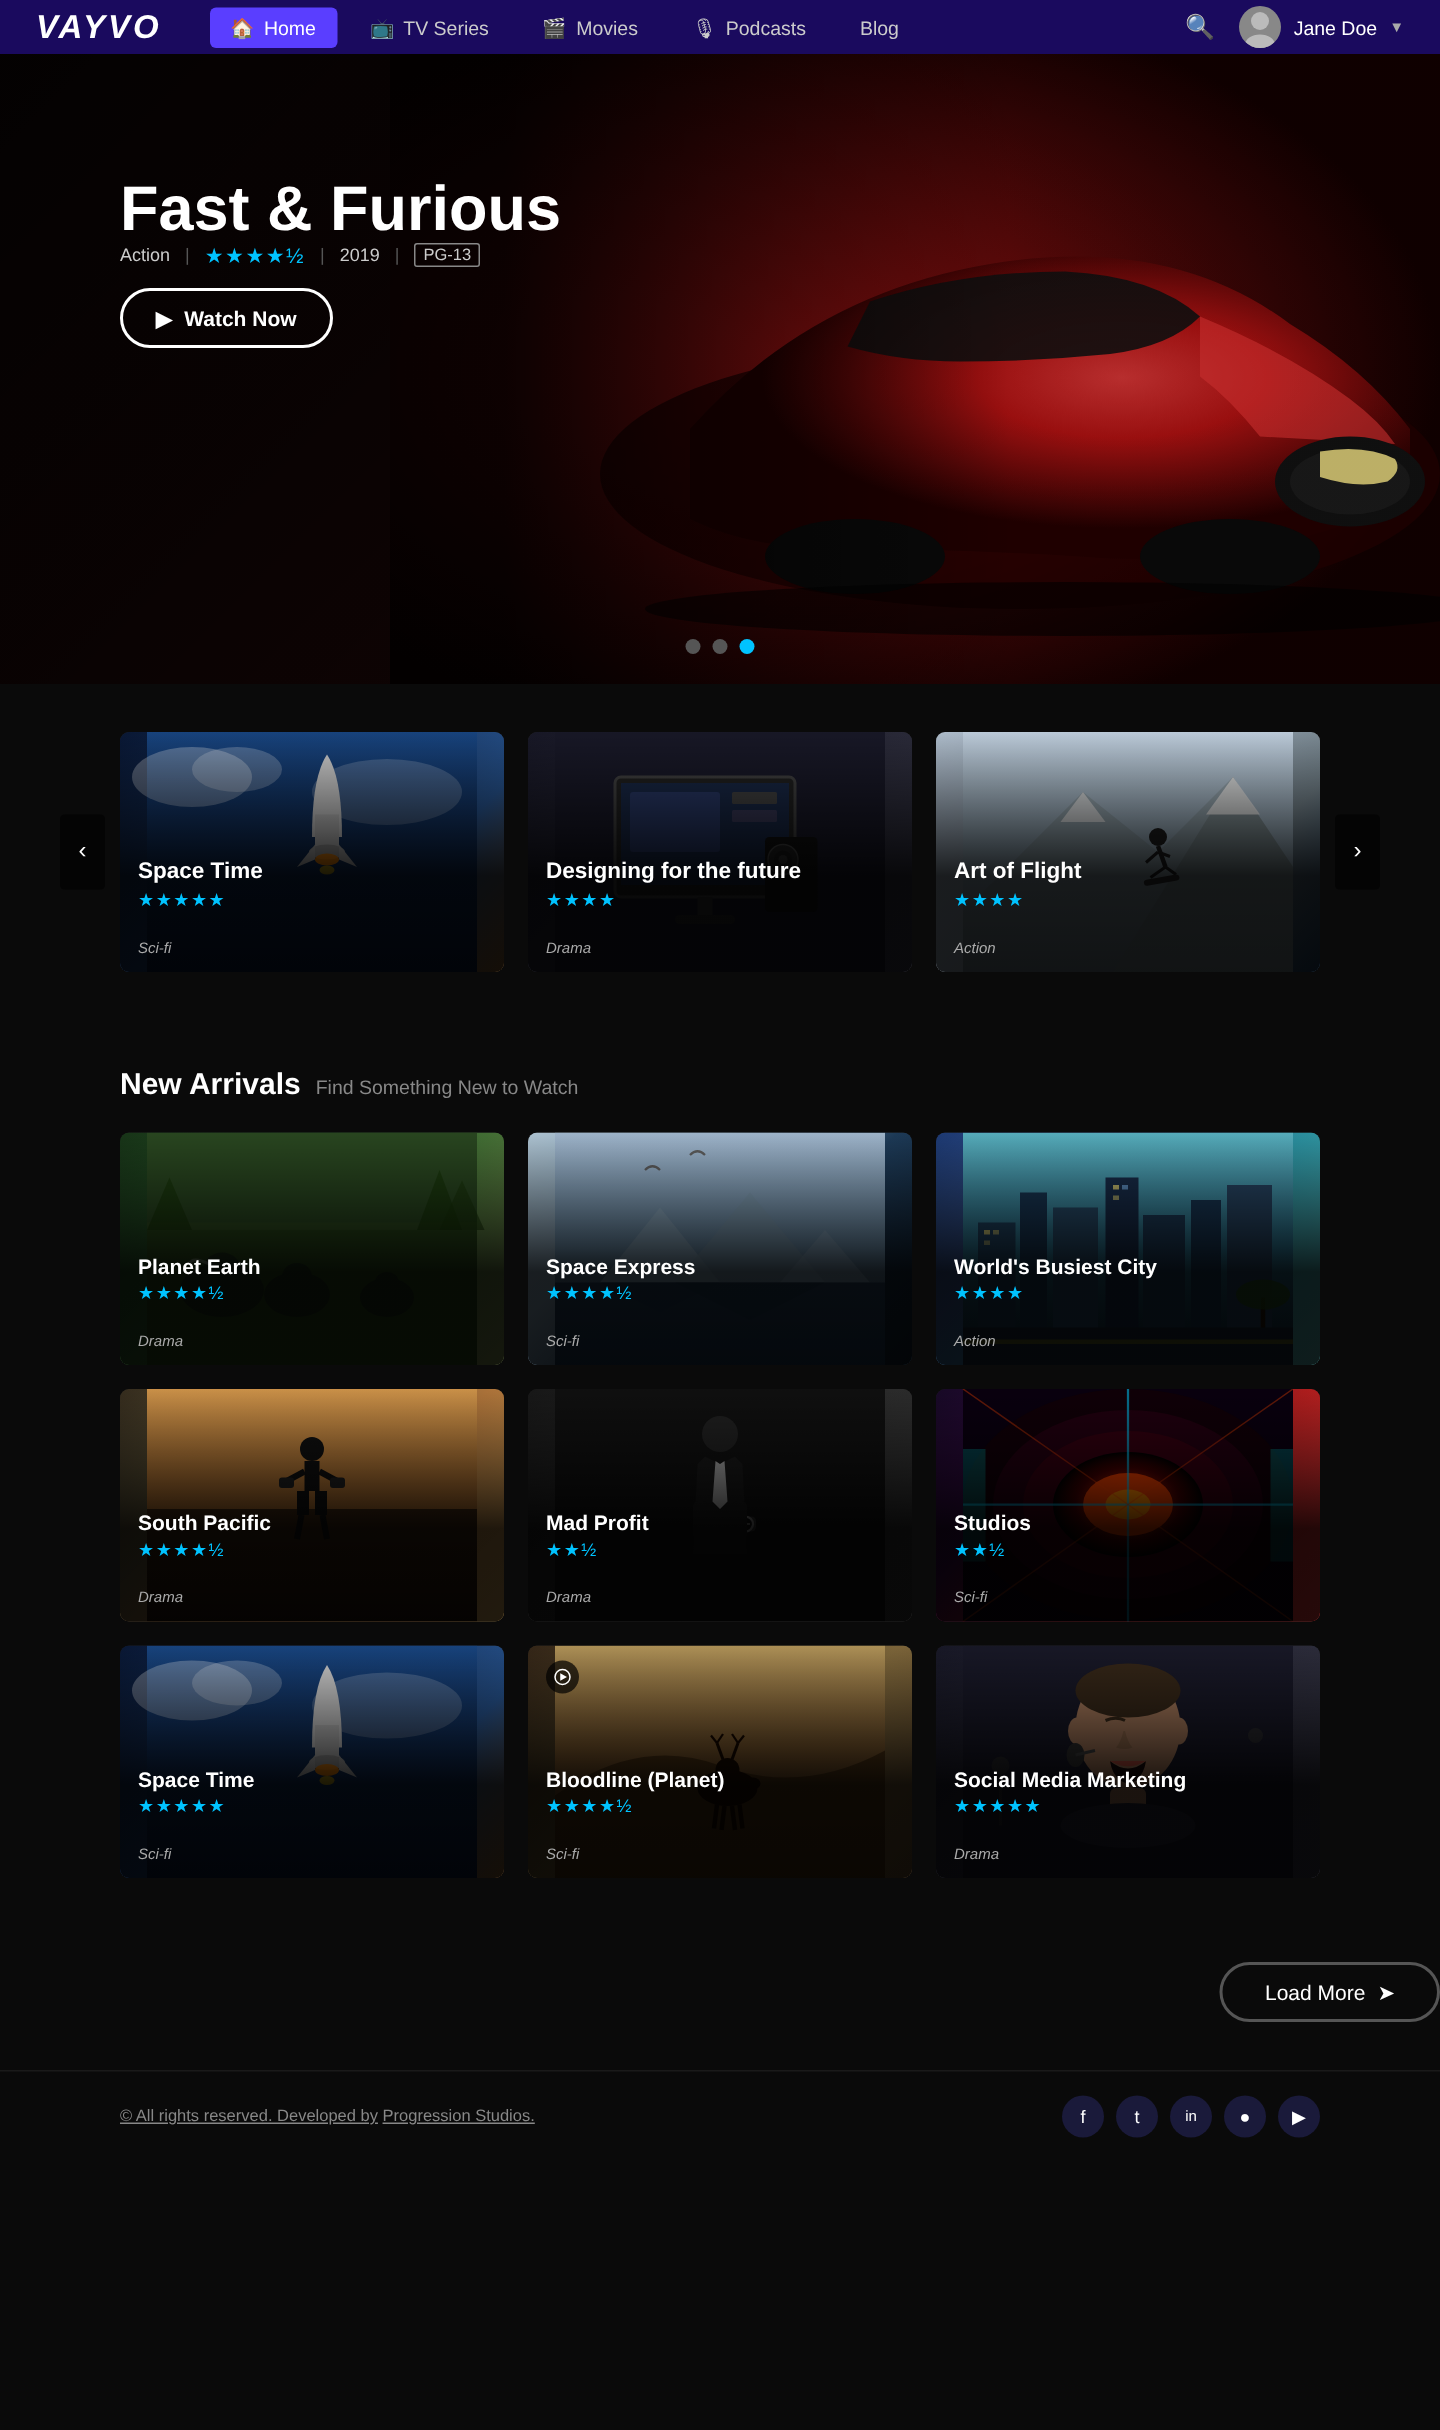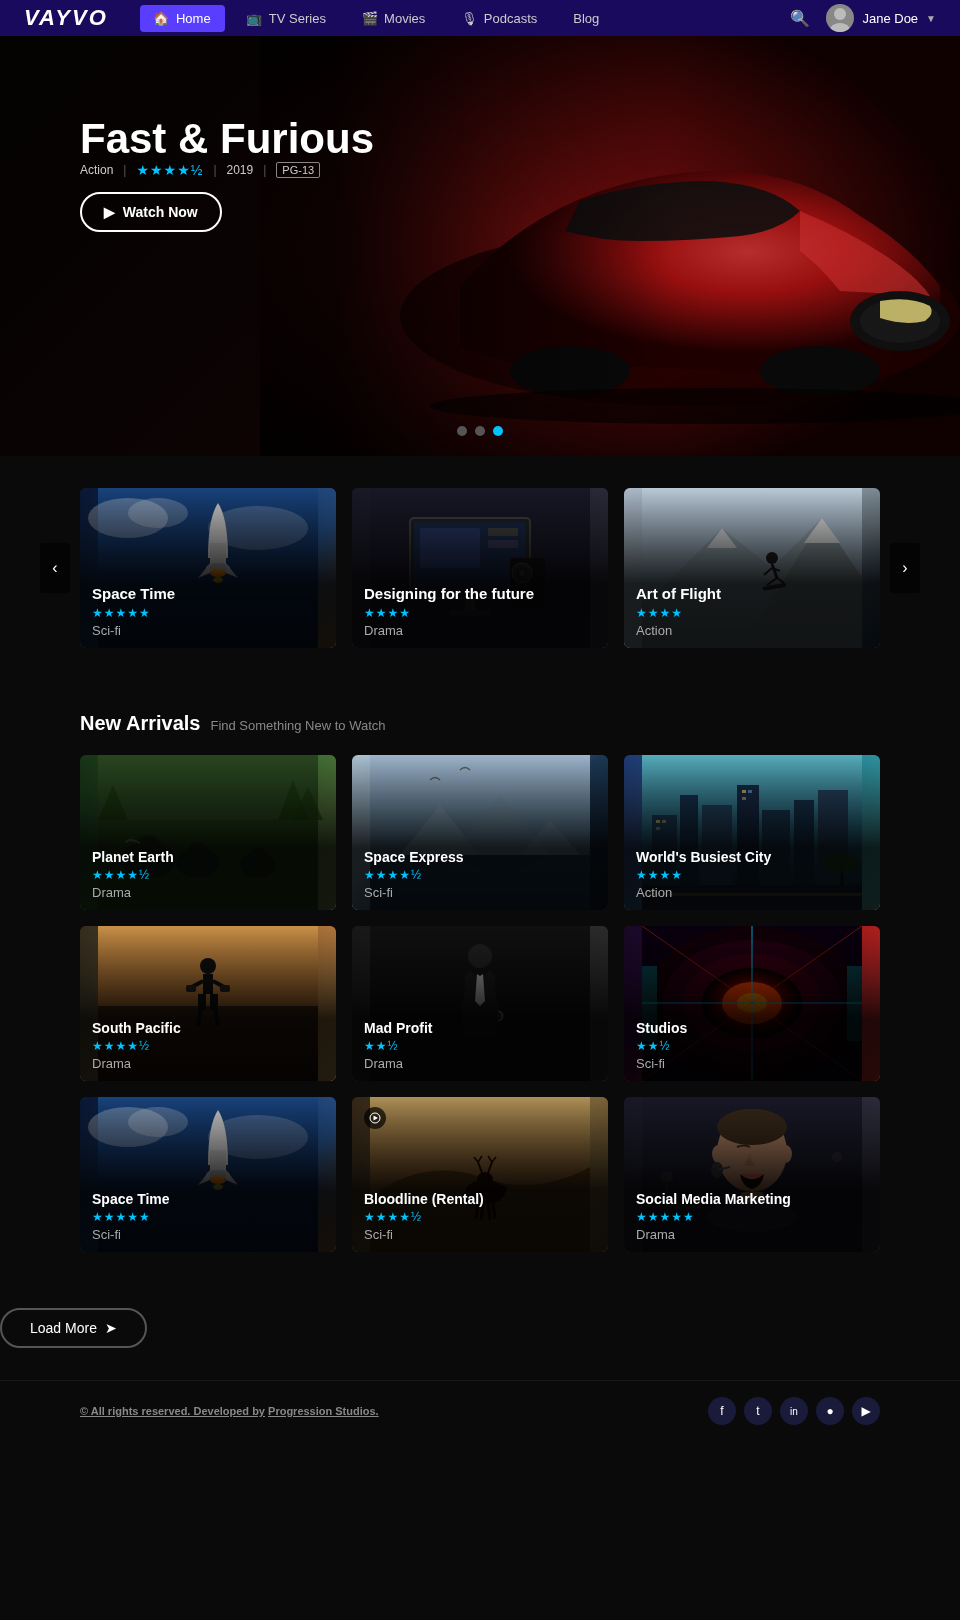--- a/index.html
+++ b/index.html
@@ -217,21 +217,21 @@
       bottom: 10px;
       left: 12px;
       right: 12px;
     }
     .featured-card-title {
       font-size: 15px;
       font-weight: 700;
       margin-bottom: 4px;
     }
     .card-stars { color: #00c3ff; font-size: 12px; letter-spacing: 1px; }
-    .card-genre { font-size: 13px; color: #aaa; margin-top: 3px; }
+    .card-genre { font-size: 10px; color: #aaa; margin-top: 20px; font-style: italic; }
 
     .carousel-arrow {
       position: absolute;
       top: 50%;
       transform: translateY(-50%);
       background: rgba(0,0,0,0.6);
       border: none;
       color: #fff;
       width: 30px;
       height: 50px;
@@ -309,21 +309,21 @@
       display: flex;
       align-items: center;
       justify-content: center;
       font-size: 10px;
       color: #fff;
     }
 
     
     .load-more-container {
       display: flex;
-      justify-content: flex-start;
+      justify-content: flex-end;
       padding: 24px 0 32px;
     }
     .load-more-btn {
       background: transparent;
       border: 2px solid #555;
       color: #fff;
       padding: 10px 28px;
       border-radius: 24px;
       font-size: 14px;
       cursor: pointer;
@@ -337,21 +337,20 @@
       background: #0a0a0a;
       border-top: 1px solid #1a1a1a;
       padding: 16px 80px;
       display: flex;
       align-items: center;
       justify-content: space-between;
     }
     .footer-copy {
       font-size: 11px;
       color: #666;
-      font-weight: bold;
     }
     .footer-copy span { color: #888; text-decoration: underline; cursor: pointer; }
     .footer-socials {
       display: flex;
       gap: 8px;
     }
     .social-icon {
       width: 28px;
       height: 28px;
       background: #1a1a3a;
@@ -887,21 +886,21 @@
       </div>
       <div class="arrival-card-overlay"></div>
 
       <div class="rental-badge">
         <svg width="12" height="12" viewBox="0 0 12 12">
             <circle cx="6" cy="6" r="5" fill="none" stroke="#fff" stroke-width="1"></circle>
             <polygon points="4.5,3.5 9,6 4.5,8.5" fill="#fff"></polygon>
           </svg>
       </div>
       <div class="arrival-card-content">
-        <div class="arrival-card-title">Bloodline (Rental)</div>
+        <div class="arrival-card-title">Bloodline (Planet)</div>
         <div class="card-stars">★★★★½</div>
         <div class="card-genre">Sci-fi</div>
       </div>
     </div>
 
     <div class="arrival-card">
       <div class="arrival-card-bg bg-social-media">
         <svg style="position:absolute;inset:0;width:100%;height:100%;" viewBox="0 0 220 155">
           <rect width="220" height="155" fill="#1a1a2a"></rect>
 

